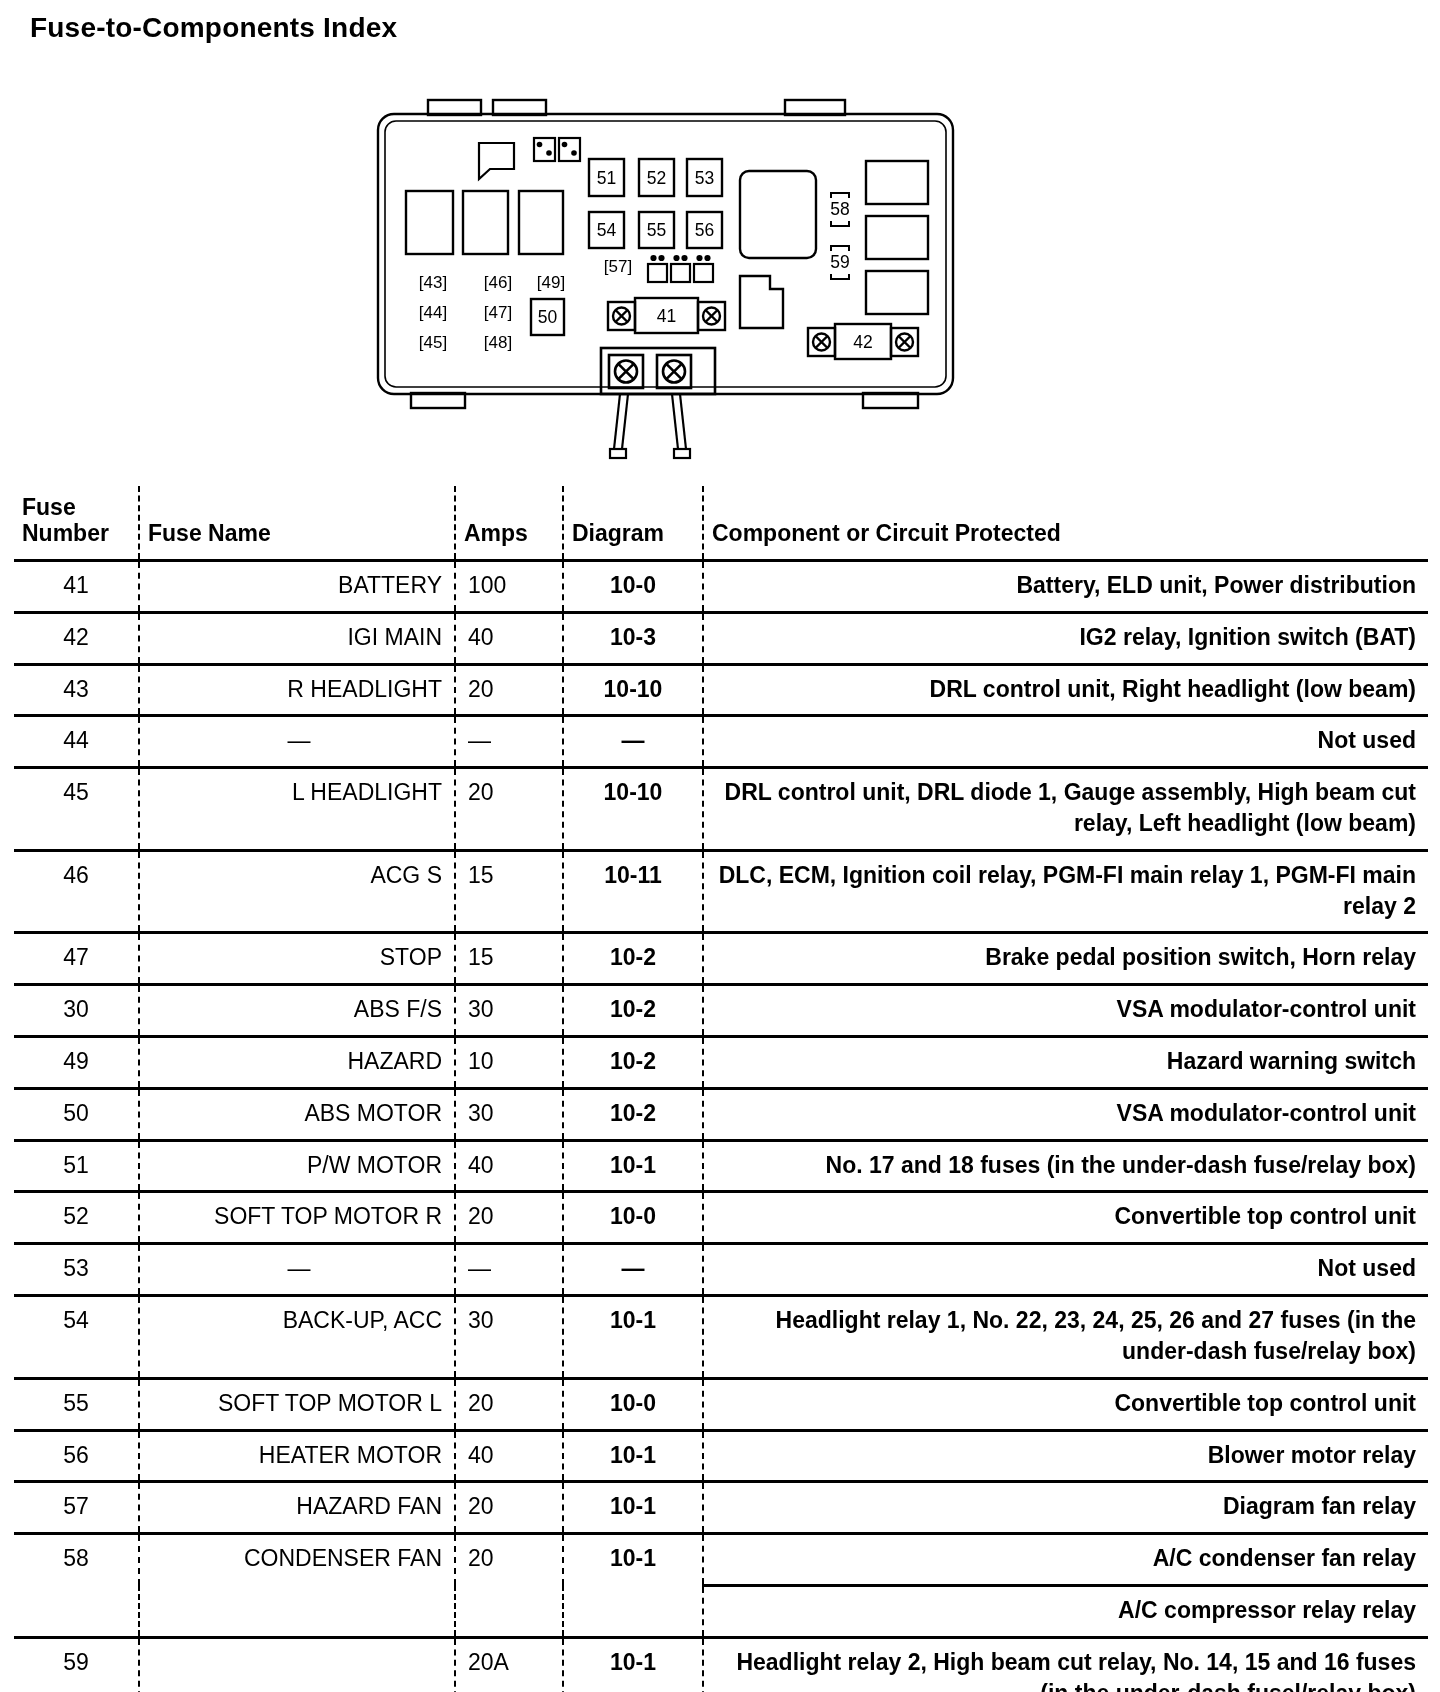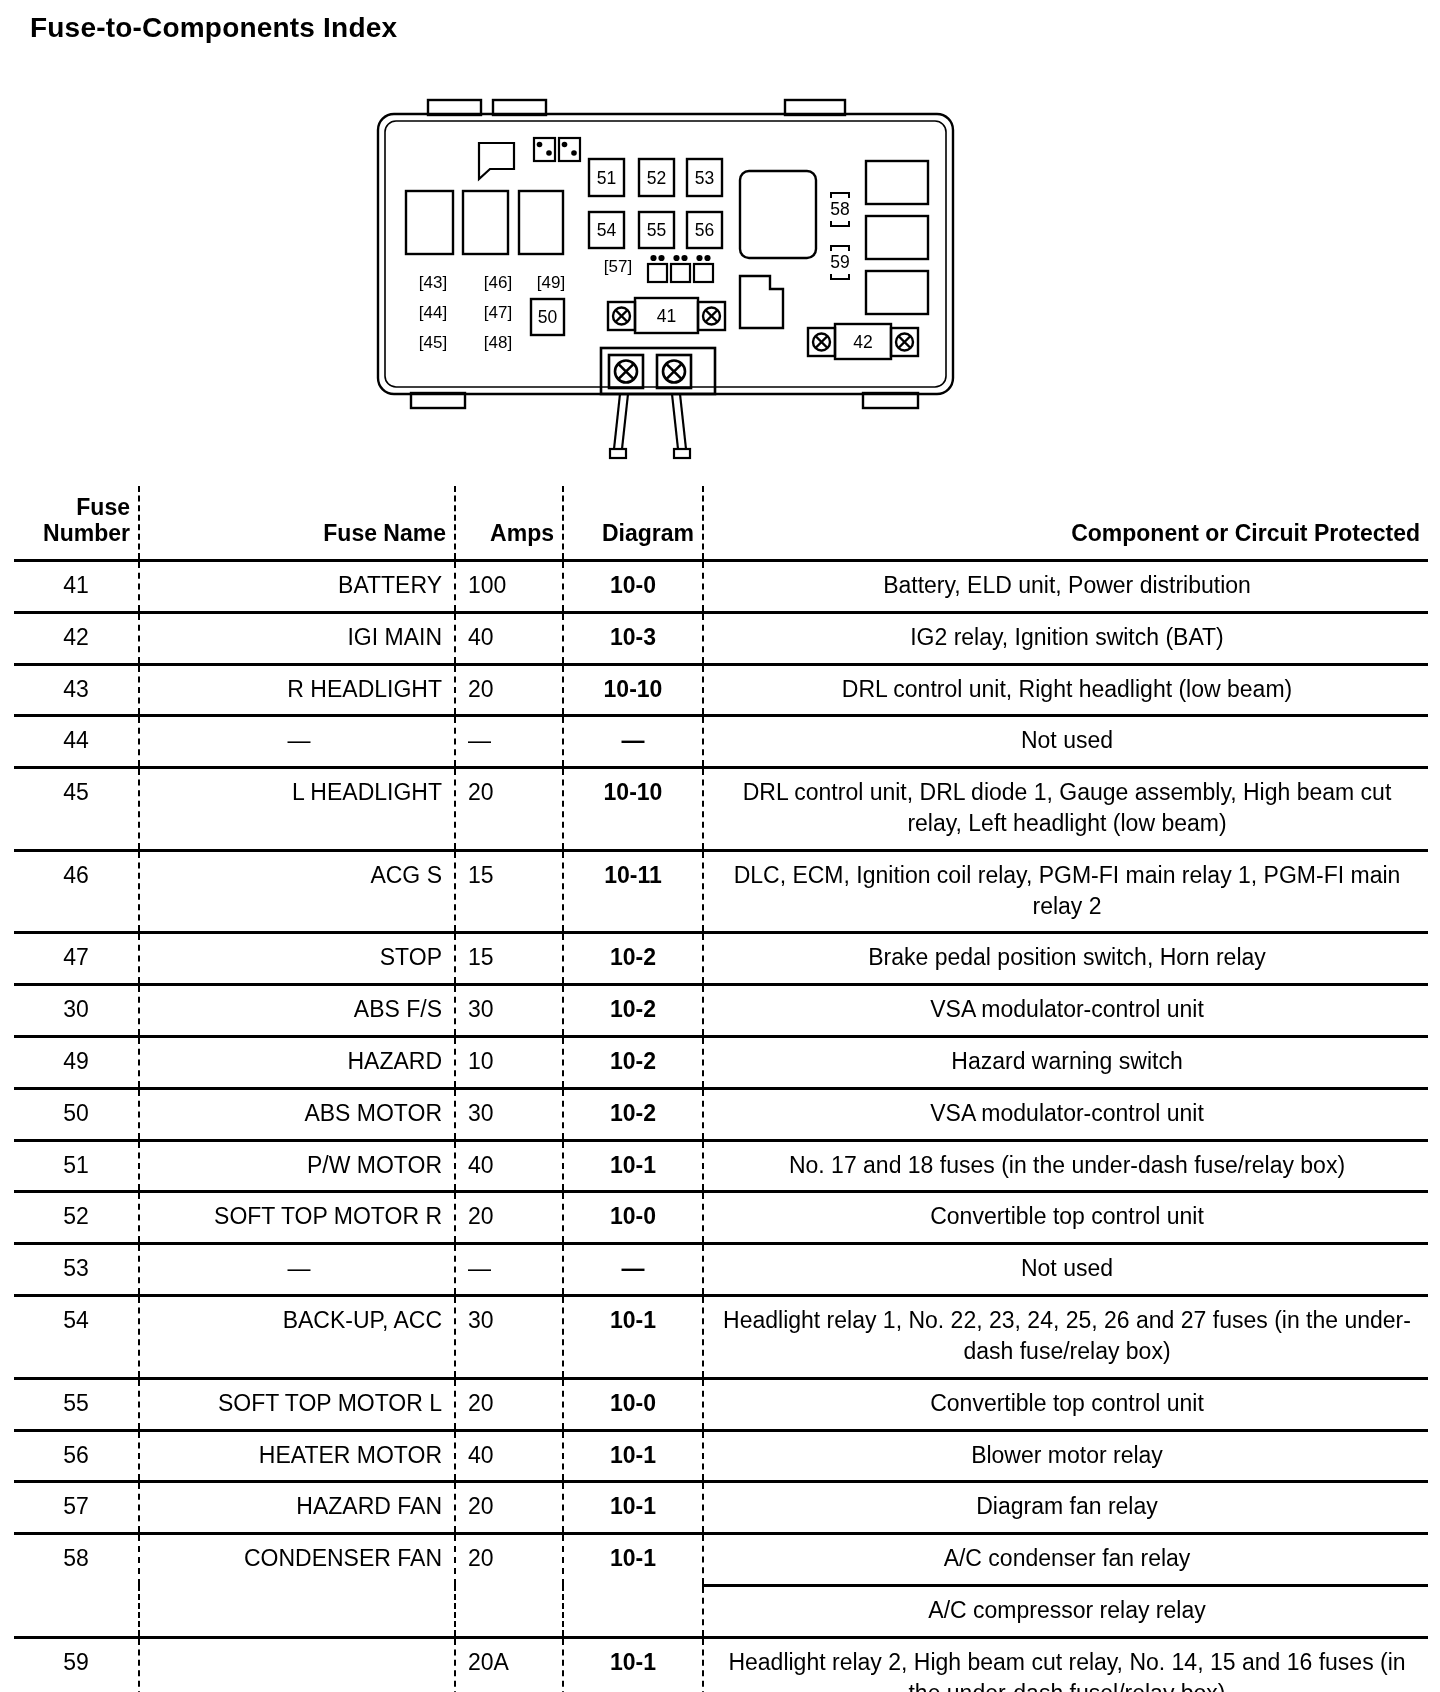--- a/index.html
+++ b/index.html
@@ -20,42 +20,42 @@
     font-family:"Liberation Sans", sans-serif;
     font-size:17.5px;fill:#000;stroke:none;
   }
   .diagram text.bracket{font-size:17px;}
   table.fuse-table{
     position:absolute;left:14px;top:486px;width:1414px;
     border-collapse:collapse;table-layout:fixed;
     font-size:23px;color:#000;
   }
   .fuse-table th{
-    padding:8px 8px 12px;vertical-align:bottom;text-align:right;
+    padding:8px 8px 12px;vertical-align:bottom;text-align:left;
     font-weight:700;line-height:1.15;
     border-bottom:3px solid #000;
   }
   .fuse-table th.h-num{white-space:pre-line;}
   .fuse-table th.h-diag{font-weight:700;}
   .fuse-table td{
     padding:8px 12px 10px;vertical-align:top;line-height:1.34;
     border-top:3px solid #000;
   }
   .fuse-table tbody tr:last-child td{border-bottom:3px solid #000;}
   .fuse-table .c-name,.fuse-table .h-name,
   .fuse-table .c-amps,.fuse-table .h-amps,
   .fuse-table .c-diag,.fuse-table .h-diag,
   .fuse-table .c-comp,.fuse-table .h-comp{
     border-left:2.5px dashed #000;
   }
   .fuse-table .c-num{text-align:center;}
   .fuse-table .c-amps{text-align:left;}
   .fuse-table .c-diag{text-align:center;font-weight:bold;}
   .fuse-table .c-name{text-align:right;padding-left:16px;}
-  .fuse-table .c-comp{text-align:center;padding-left:14px;}
+  .fuse-table .c-comp{text-align:right;padding-left:14px;font-weight:bold;}
 </style>
 </head>
 <body>
 
 <div class="page-title">Fuse-to-Components Index</div>
 
 <div class="diagram">
   <svg viewBox="0 0 604 382">
 
     <g fill="none" stroke="#000" stroke-width="2.4">

